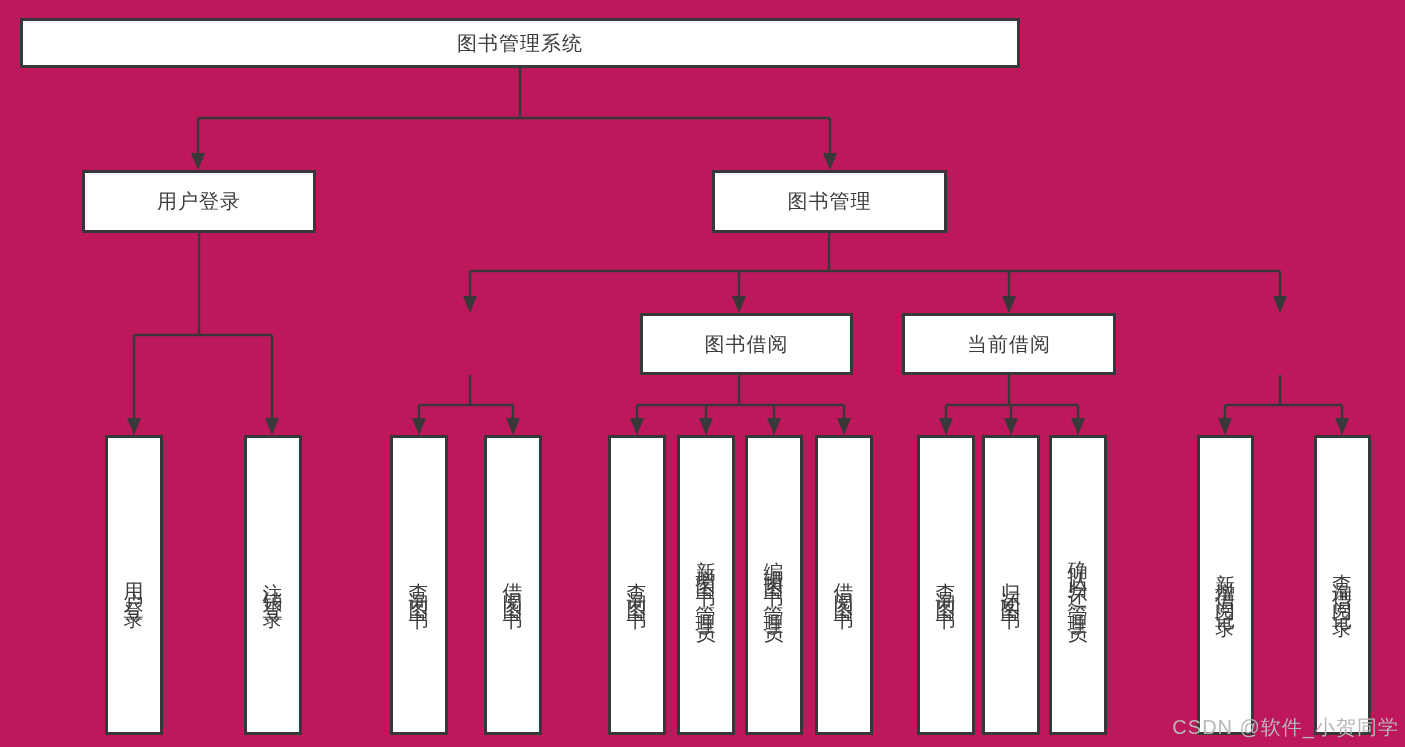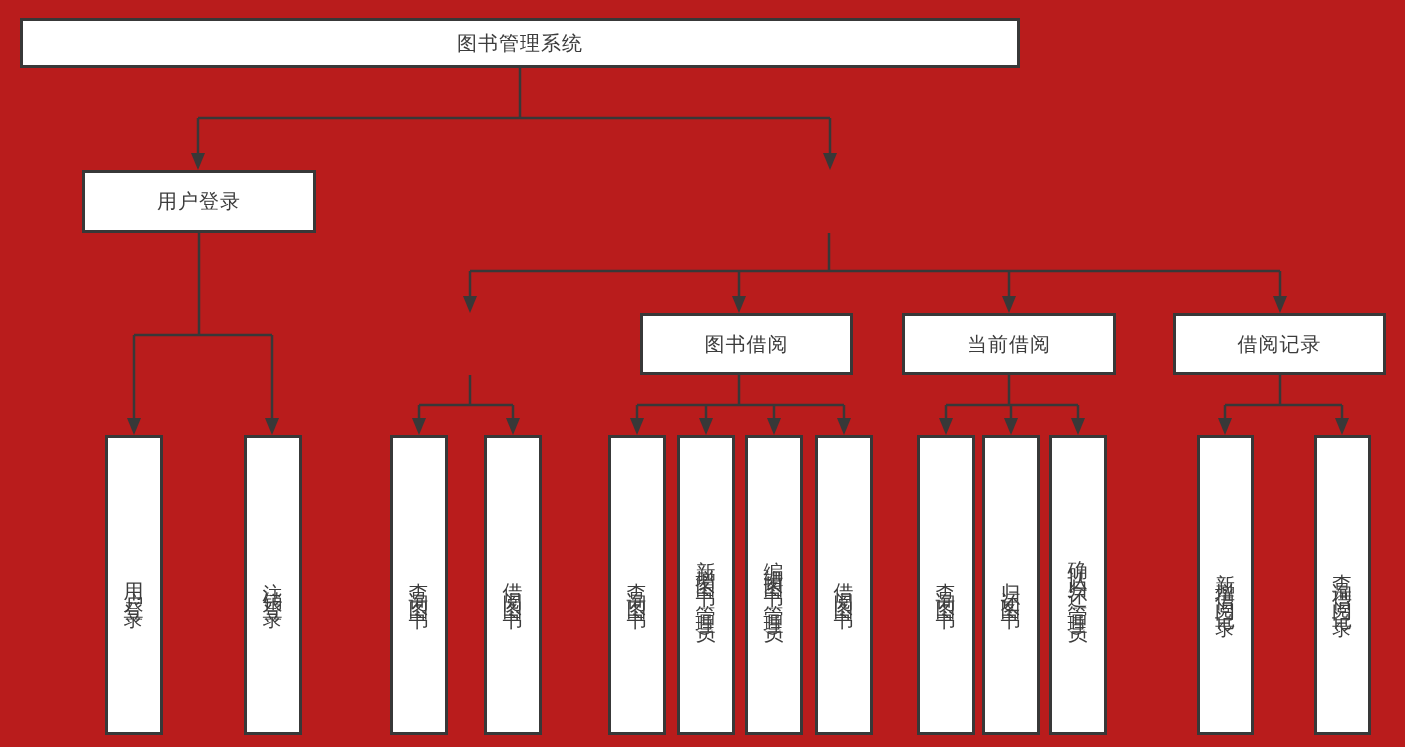--- a/index.html
+++ b/index.html
@@ -5,21 +5,21 @@
   html, body {
     margin: 0;
     padding: 0;
     background: #ffffff;
     font-family: "Liberation Sans", "DejaVu Sans", sans-serif;
   }
   #stage {
     position: relative;
     width: 1405px;
     height: 747px;
-    background: #b91c1c;
+    background: #be185d;
     overflow: hidden;
   }
   #connectors {
     position: absolute;
     left: 0; top: 0;
     width: 1405px; height: 747px;
     z-index: 1;
   }
   .box {
     position: absolute;
@@ -123,29 +123,29 @@
     </g>
   </svg>
 
   <div class="box n-root">
     <span>图书管理系统</span>
   </div>
 
   <div class="box n-userlogin">
     <span>用户登录</span>
   </div>
+  <div class="box n-bookmgmt">
+    <span>图书管理</span>
+  </div>
 
   <div class="box n-bookborrow">
     <span>图书借阅</span>
   </div>
   <div class="box n-curborrow">
     <span>当前借阅</span>
-  </div>
-  <div class="box n-borrecord">
-    <span>借阅记录</span>
   </div>
 
   <div class="box vbox leaf l-ul-login">
     <span>用户登录</span>
   </div>
   <div class="box vbox leaf l-ul-logout">
     <span>注销登录</span>
   </div>
 
   <div class="box vbox leaf l-nb-query">
@@ -178,14 +178,15 @@
     <span>确认归还（管理员）</span>
   </div>
 
   <div class="box vbox leaf l-br-add">
     <span>新增借阅记录</span>
   </div>
   <div class="box vbox leaf l-br-query">
     <span>查询借阅记录</span>
   </div>
 
+  <div class="watermark">CSDN @软件_小贺同学</div>
 
 </div>
 
 </body></html>

